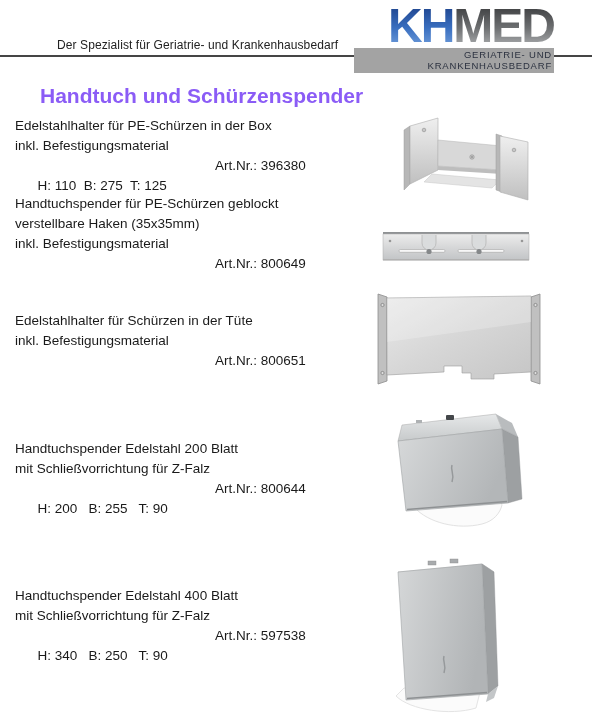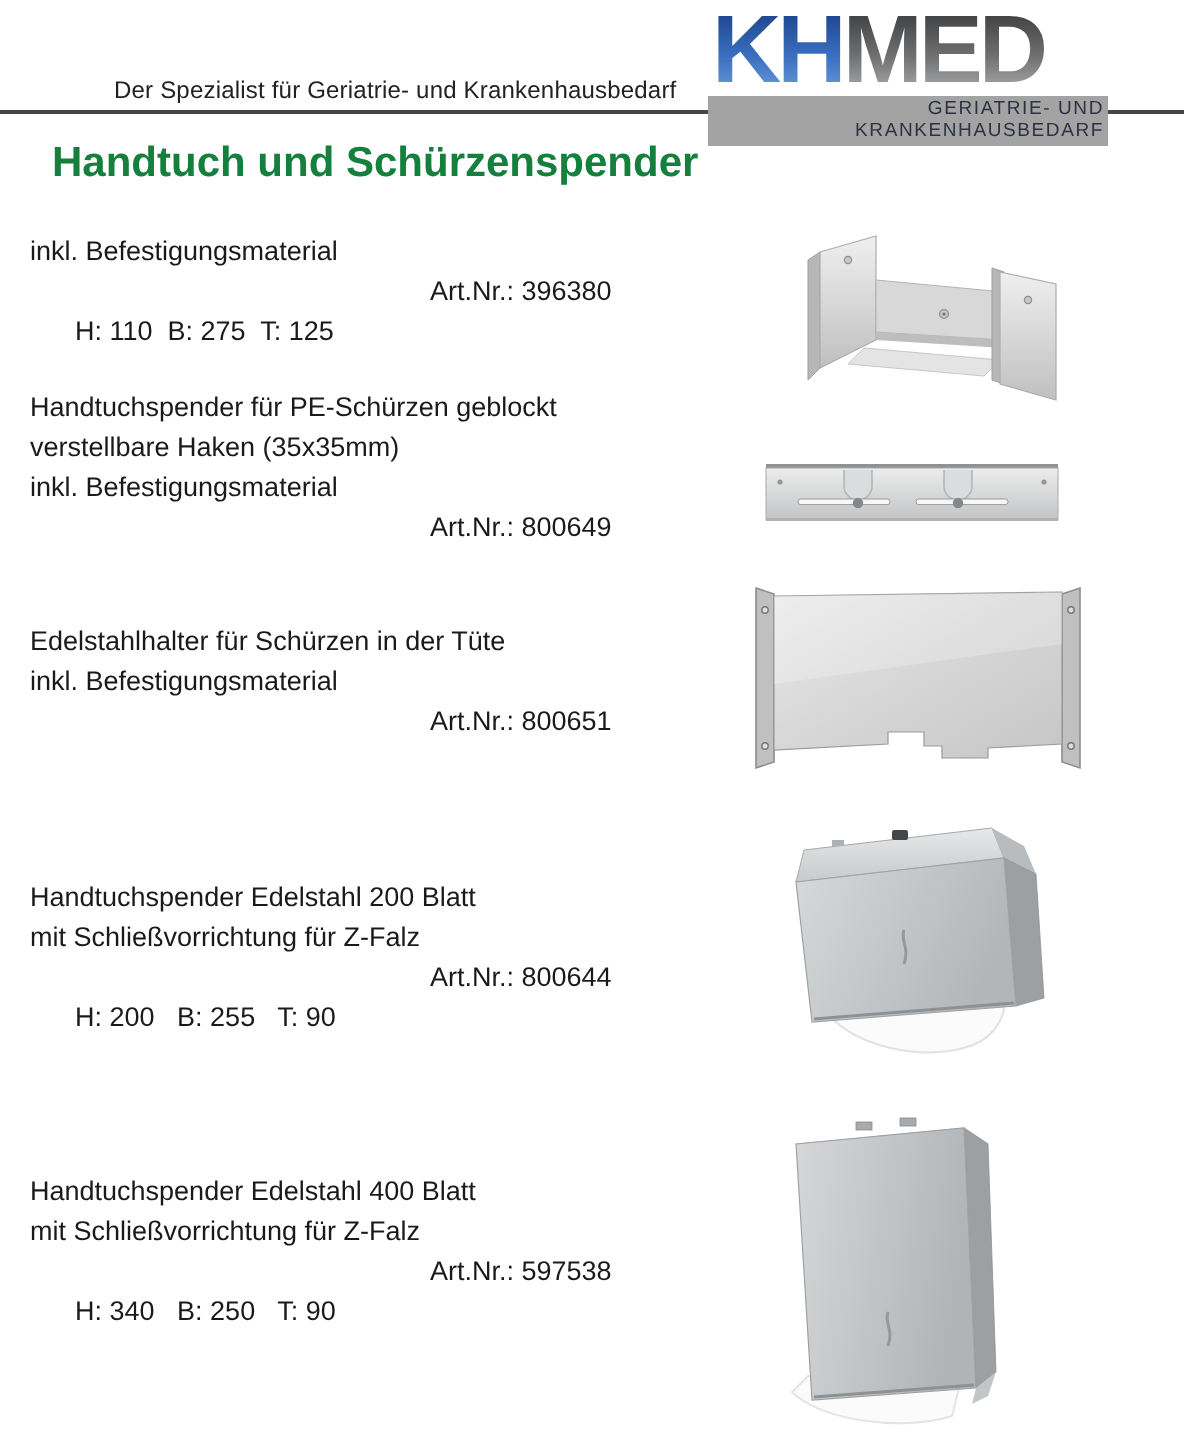--- a/index.html
+++ b/index.html
@@ -5,27 +5,27 @@
   html,body{margin:0;padding:0;background:#ffffff;}
   .page{position:relative;width:600px;height:720px;background:#ffffff;overflow:hidden;
         font-family:Liberation Sans, sans-serif;color:#1a1a1a;}
 
   
   .tagline{position:absolute;left:57px;top:38px;font-size:12px;color:#222;letter-spacing:.1px;}
   .rule{position:absolute;left:0;top:55px;width:592px;height:1.5px;background:#454545;}
   .logo{position:absolute;left:356px;top:2px;font-weight:bold;font-size:48px;line-height:1;
         letter-spacing:-2px;white-space:nowrap;}
   .logo-kh{background:linear-gradient(180deg,#16377e 0%,#3a6fc0 55%,#7ba7e0 100%);
-        -webkit-background-clip:text;background-clip:text;color:transparent;}
+        -webkit-background-clip:text;background-clip:text;color:transparent;margin-left:32px;}
   .logo-med{background:linear-gradient(180deg,#2f3032 0%,#6e7072 55%,#bbbdbf 100%);
         -webkit-background-clip:text;background-clip:text;color:transparent;}
   .logo-subtitle{position:absolute;left:354px;top:48px;width:196px;background:#a3a3a3;
         font-size:9.5px;letter-spacing:.8px;color:#2c3240;text-align:right;padding:1px 2px 2px;}
 
-  .page-title{position:absolute;left:24px;top:68px;margin:2px;font-size:21px;font-weight:bold;color:#15803d;}
+  .page-title{position:absolute;left:24px;top:68px;margin:16px;font-size:21px;font-weight:bold;color:#8b5cf6;}
 
   
   .product{position:absolute;left:15px;width:360px;}
   .p-line{font-size:13.5px;line-height:20px;white-space:pre;color:#1a1a1a;}
   .dims-row{position:relative;}
   .artnr{position:absolute;left:200px;top:0;}
 
   .pimg{position:absolute;}
 </style>
 </head>
@@ -34,20 +34,21 @@
 <div class="page">
 
   <div class="tagline">Der Spezialist für Geriatrie- und Krankenhausbedarf</div>
   <div class="rule"></div>
   <div class="logo"><span class="logo-kh">KH</span><span class="logo-med">MED</span></div>
   <div class="logo-subtitle">GERIATRIE- UND KRANKENHAUSBEDARF</div>
 
   <h1 class="page-title">Handtuch und Schürzenspender</h1>
 
   <div class="product" style="top:116px">
+    <div class="p-line">Edelstahlhalter für PE-Schürzen in der Box</div>
     <div class="p-line">inkl. Befestigungsmaterial</div>
     <div class="p-line dims-row">
       <span class="dims">H: 110  B: 275  T: 125</span>
       <span class="artnr">Art.Nr.: 396380</span>
     </div>
   </div>
 
   <svg class="pimg" style="left:388px;top:110px" width="147" height="97" viewBox="0 0 147 97">
     <defs>
       <linearGradient id="m1a" x1="0" y1="0" x2="0" y2="1">

